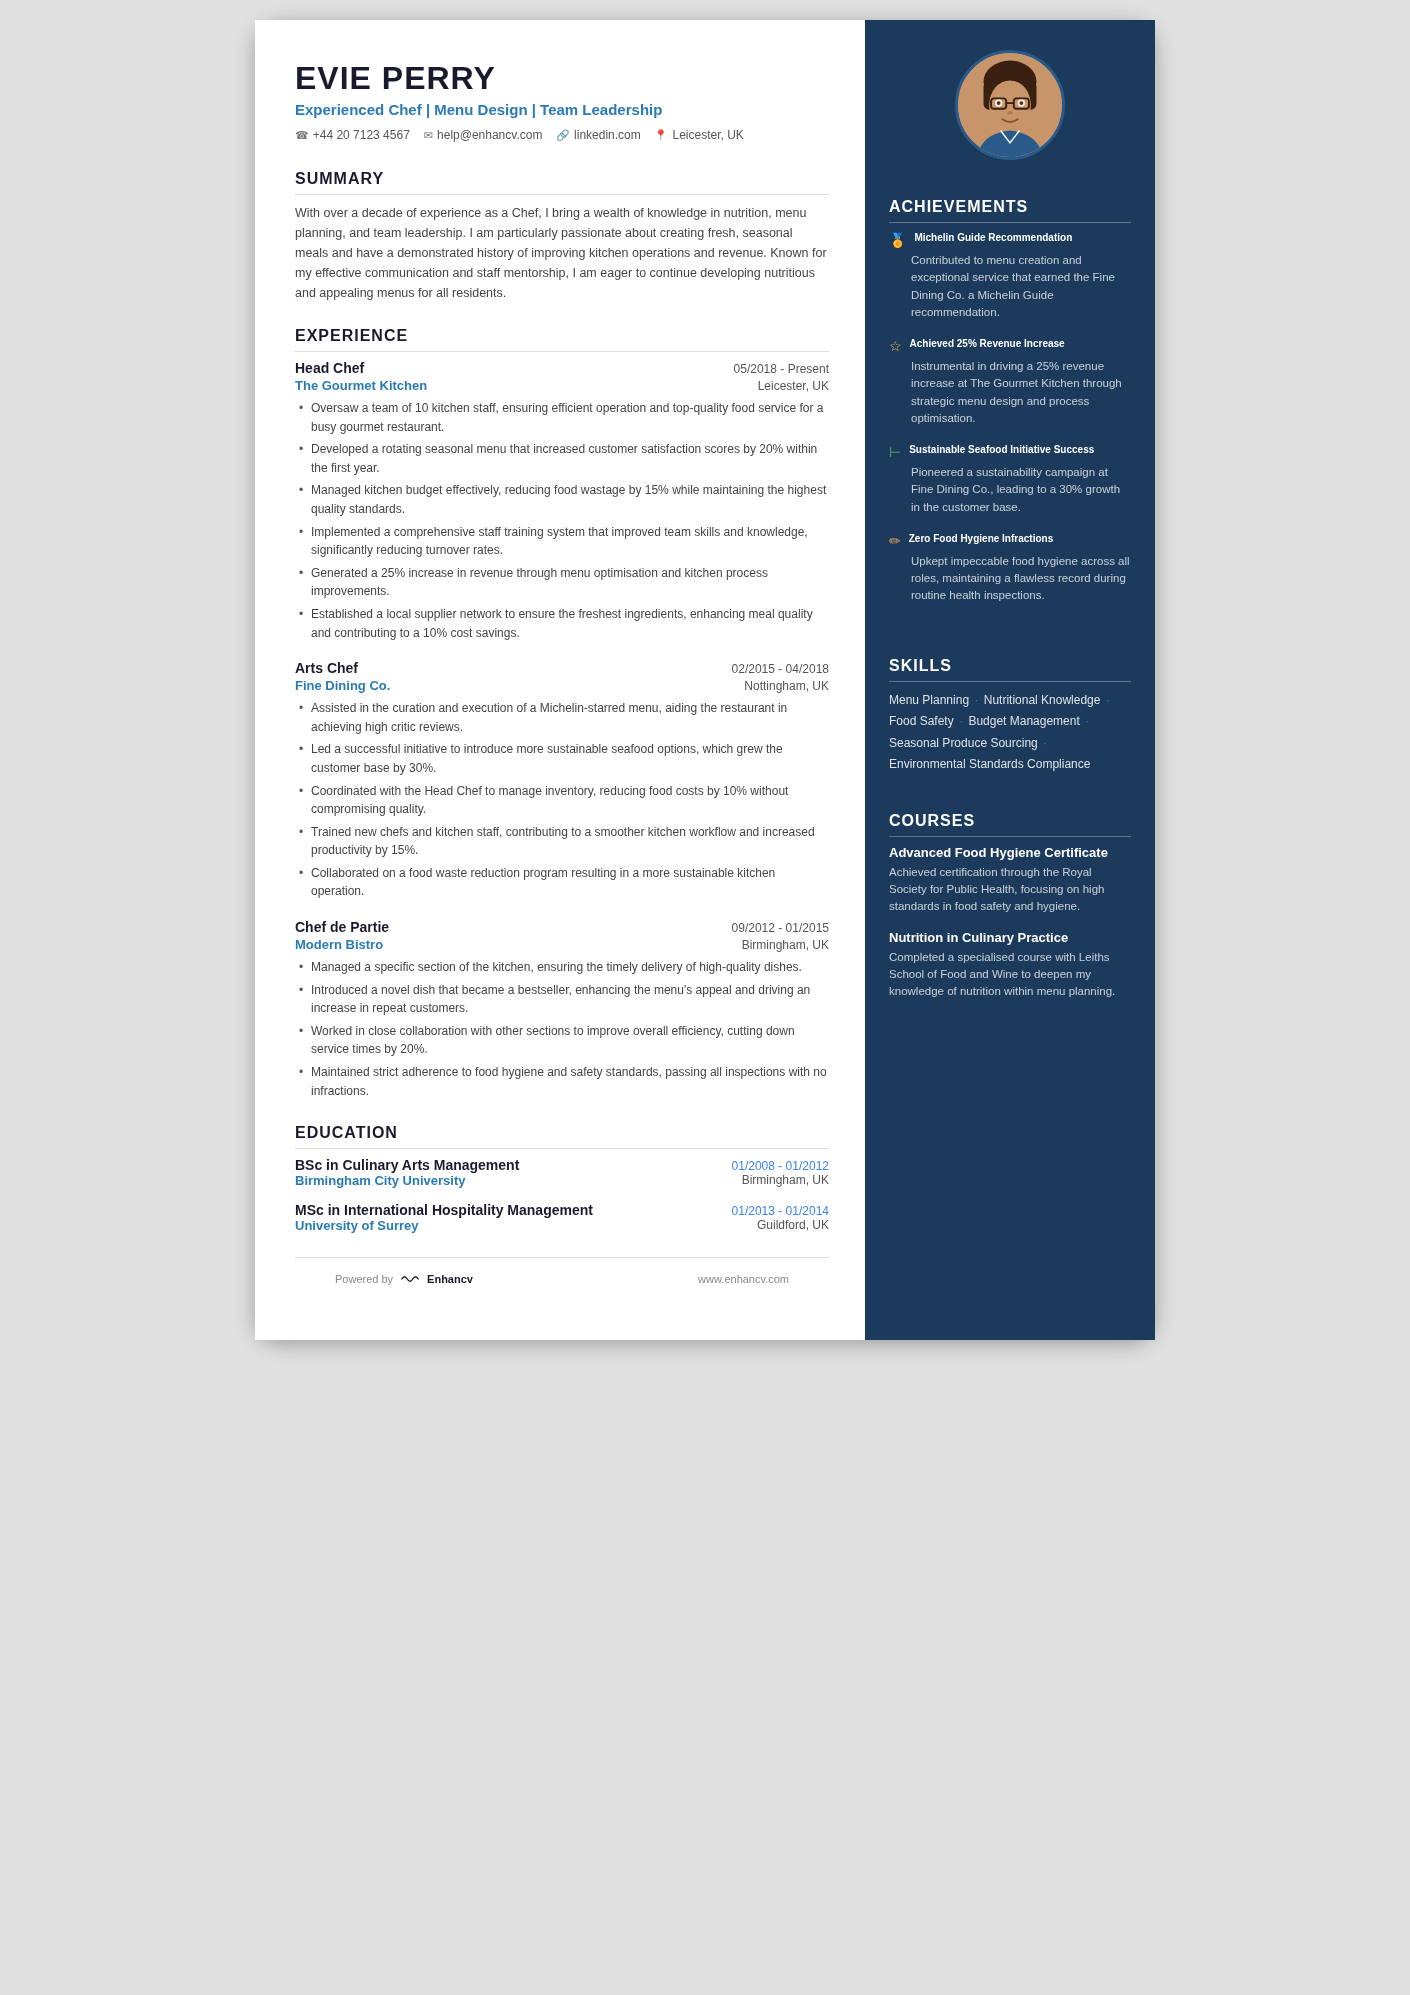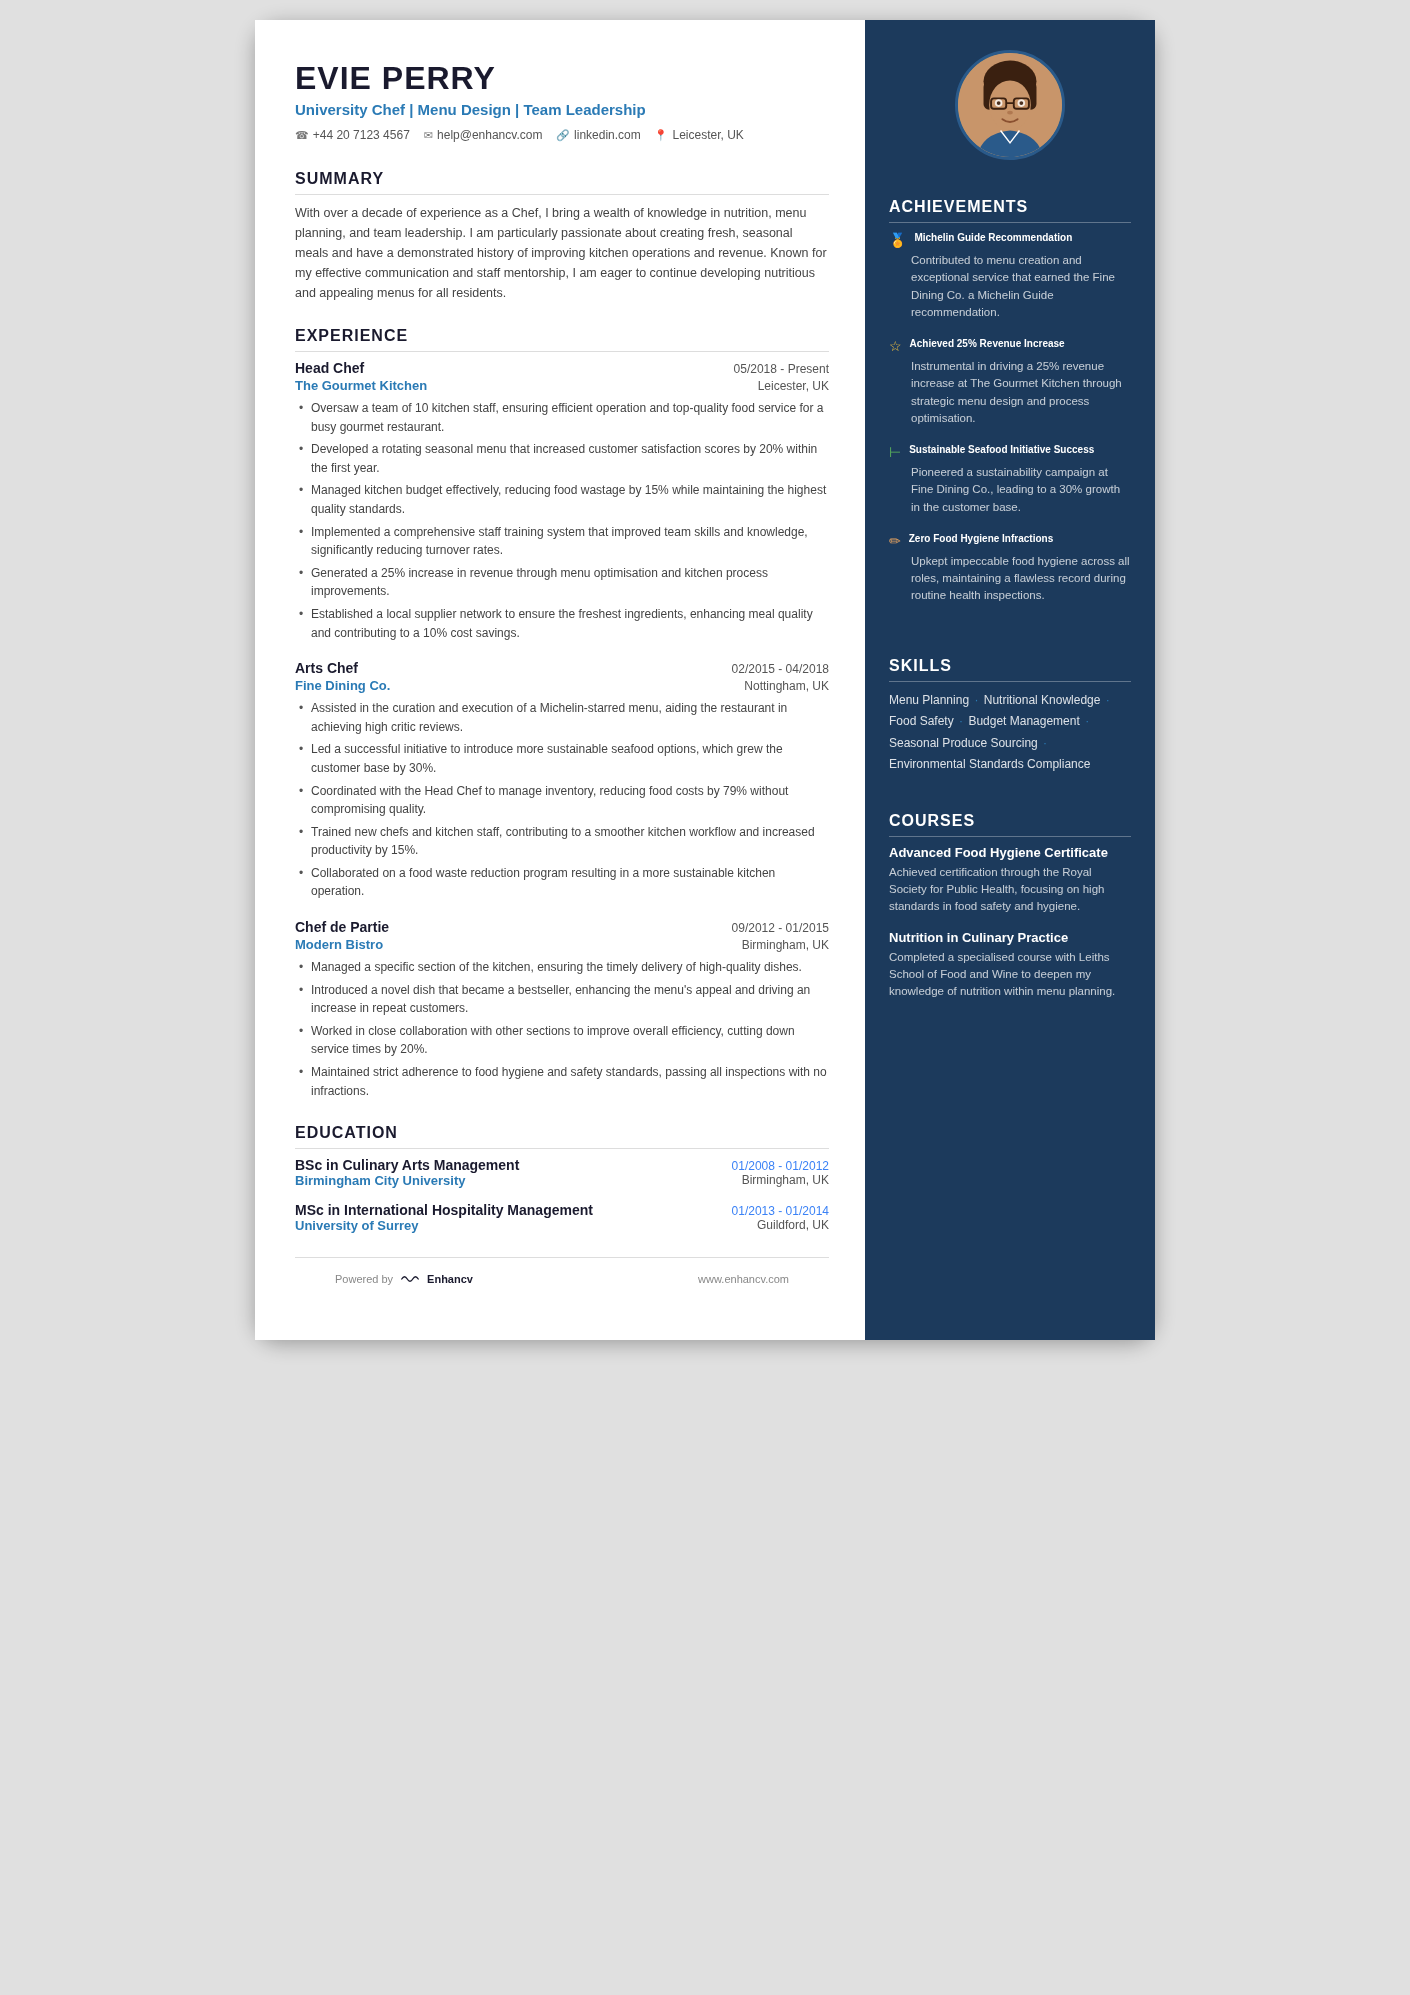--- a/index.html
+++ b/index.html
@@ -279,21 +279,21 @@
   </style>
 </head>
 <body>
 
 <div class="resume">
 
   <div class="left-col">
 
     <div class="header-section">
       <div class="name">EVIE PERRY</div>
-      <div class="tagline">University Chef | Menu Design | Team Leadership</div>
+      <div class="tagline">Experienced Chef | Menu Design | Team Leadership</div>
       <div class="contact-info">
         <div class="contact-item">
           <span class="contact-icon">☎</span>
           <span>+44 20 7123 4567</span>
         </div>
         <div class="contact-item">
           <span class="contact-icon">✉</span>
           <span>help@enhancv.com</span>
         </div>
         <div class="contact-item">
@@ -339,21 +339,21 @@
           <span class="job-title">Arts Chef</span>
           <span class="job-dates">02/2015 - 04/2018</span>
         </div>
         <div class="job-company-row">
           <span class="company-name">Fine Dining Co.</span>
           <span class="job-location">Nottingham, UK</span>
         </div>
         <ul class="job-bullets">
           <li>Assisted in the curation and execution of a Michelin-starred menu, aiding the restaurant in achieving high critic reviews.</li>
           <li>Led a successful initiative to introduce more sustainable seafood options, which grew the customer base by 30%.</li>
-          <li>Coordinated with the Head Chef to manage inventory, reducing food costs by 79% without compromising quality.</li>
+          <li>Coordinated with the Head Chef to manage inventory, reducing food costs by 10% without compromising quality.</li>
           <li>Trained new chefs and kitchen staff, contributing to a smoother kitchen workflow and increased productivity by 15%.</li>
           <li>Collaborated on a food waste reduction program resulting in a more sustainable kitchen operation.</li>
         </ul>
       </div>
 
       <div class="experience-entry">
         <div class="job-header">
           <span class="job-title">Chef de Partie</span>
           <span class="job-dates">09/2012 - 01/2015</span>
         </div>

